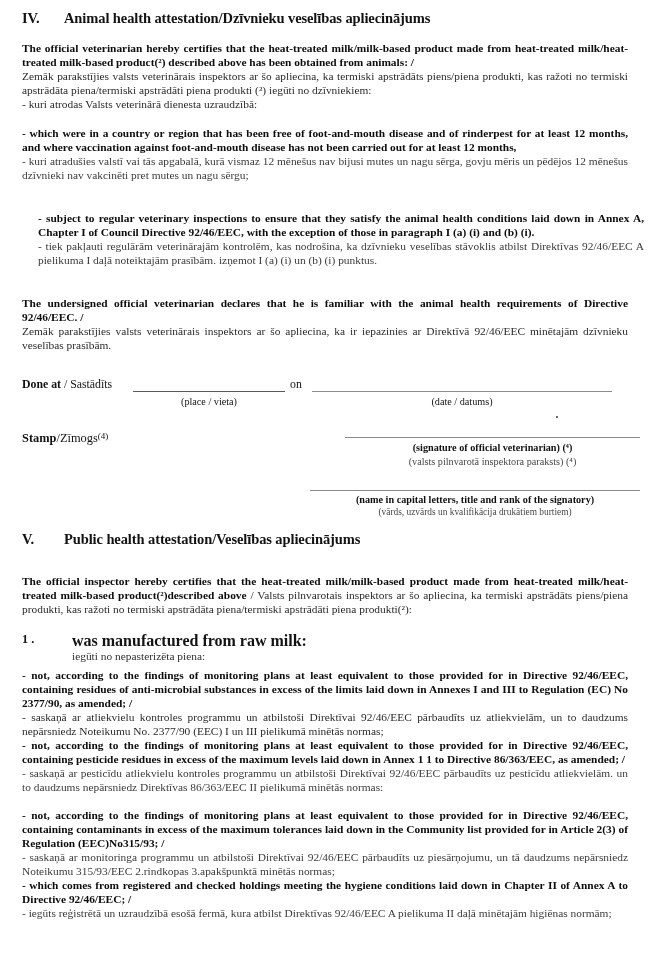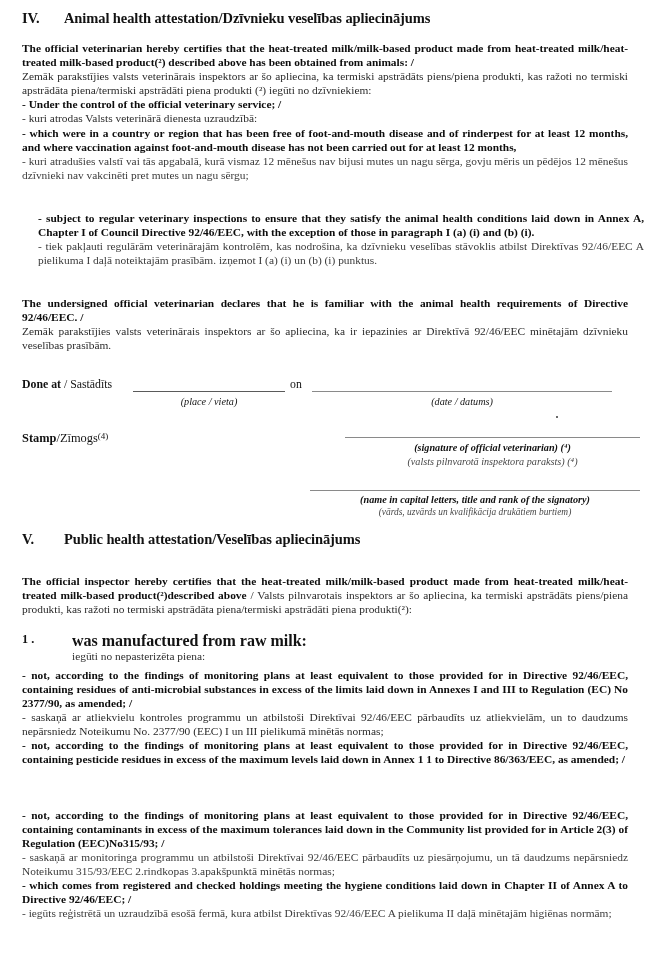--- a/index.html
+++ b/index.html
@@ -86,21 +86,20 @@
     position: absolute;
     border-bottom: 1px solid #5a5a5a;
     height: 0;
   }
   .rule.soft {
     border-bottom: 1px solid #8a8a8a;
   }
 
   .caption {
     position: absolute;
-    font-style: italic;
     font-size: 10.2px;
     text-align: center;
     white-space: nowrap;
   }
   .caption.en-cap {
     font-weight: bold;
     color: #101010;
   }
   .caption.lv-cap {
     font-weight: normal;
@@ -163,21 +162,20 @@
     <span class="numeral">IV.</span>
     <span class="head-title">Animal health attestation/Dzīvnieku veselības  apliecinājums</span>
   </div>
 
   <div class="block" style="top: 41px;">
     <p class="en">The official veterinarian hereby certifies that the heat-treated milk/milk-based product made from heat-treated milk/heat-treated milk-based product(²) described above has been obtained from animals: /</p>
     <p class="lv">Zemāk parakstījies valsts veterinārais inspektors ar šo apliecina, ka termiski apstrādāts piens/piena produkti, kas ražoti no termiski apstrādāta piena/termiski apstrādāti piena produkti (²) iegūti no dzīvniekiem:</p>
   </div>
 
   <div class="block" style="top: 97px;">
-    <p class="en">- Under the control of the official veterinary service; /</p>
     <p class="lv">- kuri atrodas Valsts veterinārā dienesta uzraudzībā:</p>
   </div>
 
   <div class="block" style="top: 126px;">
     <p class="en">- which were in a country or region that has been free of foot-and-mouth disease and of rinderpest for at least 12 months, and where vaccination against foot-and-mouth disease has not been carried out for at least 12 months,</p>
     <p class="lv faint">- kuri atradušies valstī vai tās apgabalā, kurā vismaz 12 mēnešus nav bijusi mutes un nagu sērga, govju mēris un pēdējos 12 mēnešus dzīvnieki nav vakcinēti pret mutes un nagu sērgu;</p>
   </div>
 
 
   <div class="block" style="top: 211px; margin-left: 16px;">
@@ -242,20 +240,21 @@
     <div class="item-lv">iegūti no nepasterizēta piena:</div>
   </div>
 
   <div class="block" style="top: 668px;">
     <p class="en">- not, according to the findings of monitoring plans at least equivalent to those provided for in Directive 92/46/EEC, containing residues of anti-microbial substances in excess of the limits laid down in Annexes I and III to Regulation (EC) No 2377/90, as amended; /</p>
     <p class="lv">- saskaņā ar atliekvielu kontroles programmu un atbilstoši Direktīvai 92/46/EEC pārbaudīts uz atliekvielām, un to daudzums nepārsniedz Noteikumu No. 2377/90 (EEC) I un III pielikumā minētās normas;</p>
   </div>
 
   <div class="block" style="top: 738px;">
     <p class="en">- not, according to the findings of monitoring plans at least equivalent to those provided for in Directive 92/46/EEC, containing pesticide residues in excess of the maximum levels laid down in Annex 1 1 to Directive 86/363/EEC, as amended; /</p>
+    <p class="lv faint">- saskaņā ar pesticīdu atliekvielu kontroles programmu un atbilstoši Direktīvai 92/46/EEC pārbaudīts uz pesticīdu atliekvielām. un to daudzums nepārsniedz Direktīvas 86/363/EEC II pielikumā minētās normas:</p>
   </div>
 
   <div class="block" style="top: 808px;">
     <p class="en">- not, according to the findings of monitoring plans at least equivalent to those provided for in Directive 92/46/EEC, containing contaminants in excess of the maximum tolerances laid down in the Community list provided for in Article 2(3) of Regulation (EEC)No315/93; /</p>
     <p class="lv faint">- saskaņā ar monitoringa programmu un atbilstoši Direktīvai 92/46/EEC pārbaudīts uz piesārņojumu, un tā daudzums nepārsniedz Noteikumu 315/93/EEC 2.rindkopas 3.apakšpunktā minētās normas;</p>
   </div>
 
   <div class="block" style="top: 878px;">
     <p class="en">- which comes from registered and checked holdings meeting the hygiene conditions laid down in Chapter II of Annex A to Directive 92/46/EEC; /</p>
     <p class="lv faint">- iegūts reģistrētā un uzraudzībā esošā fermā, kura atbilst Direktīvas 92/46/EEC A pielikuma II daļā minētajām higiēnas normām;</p>

